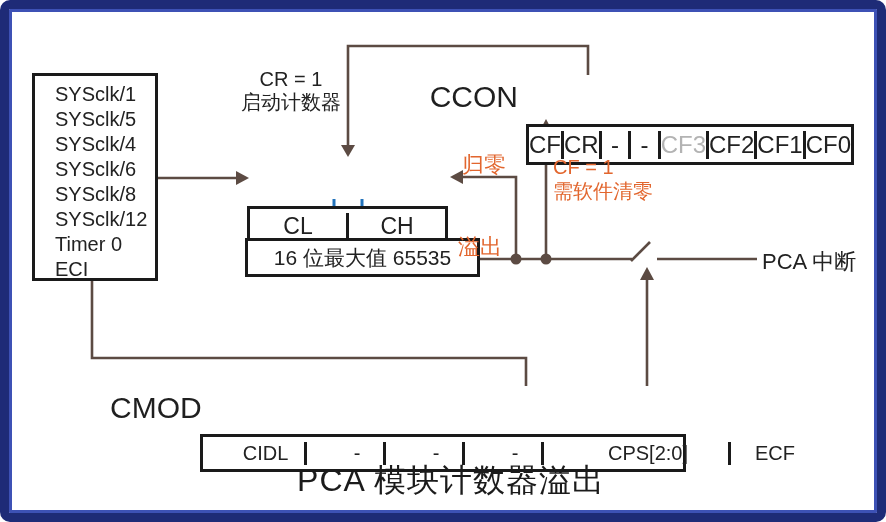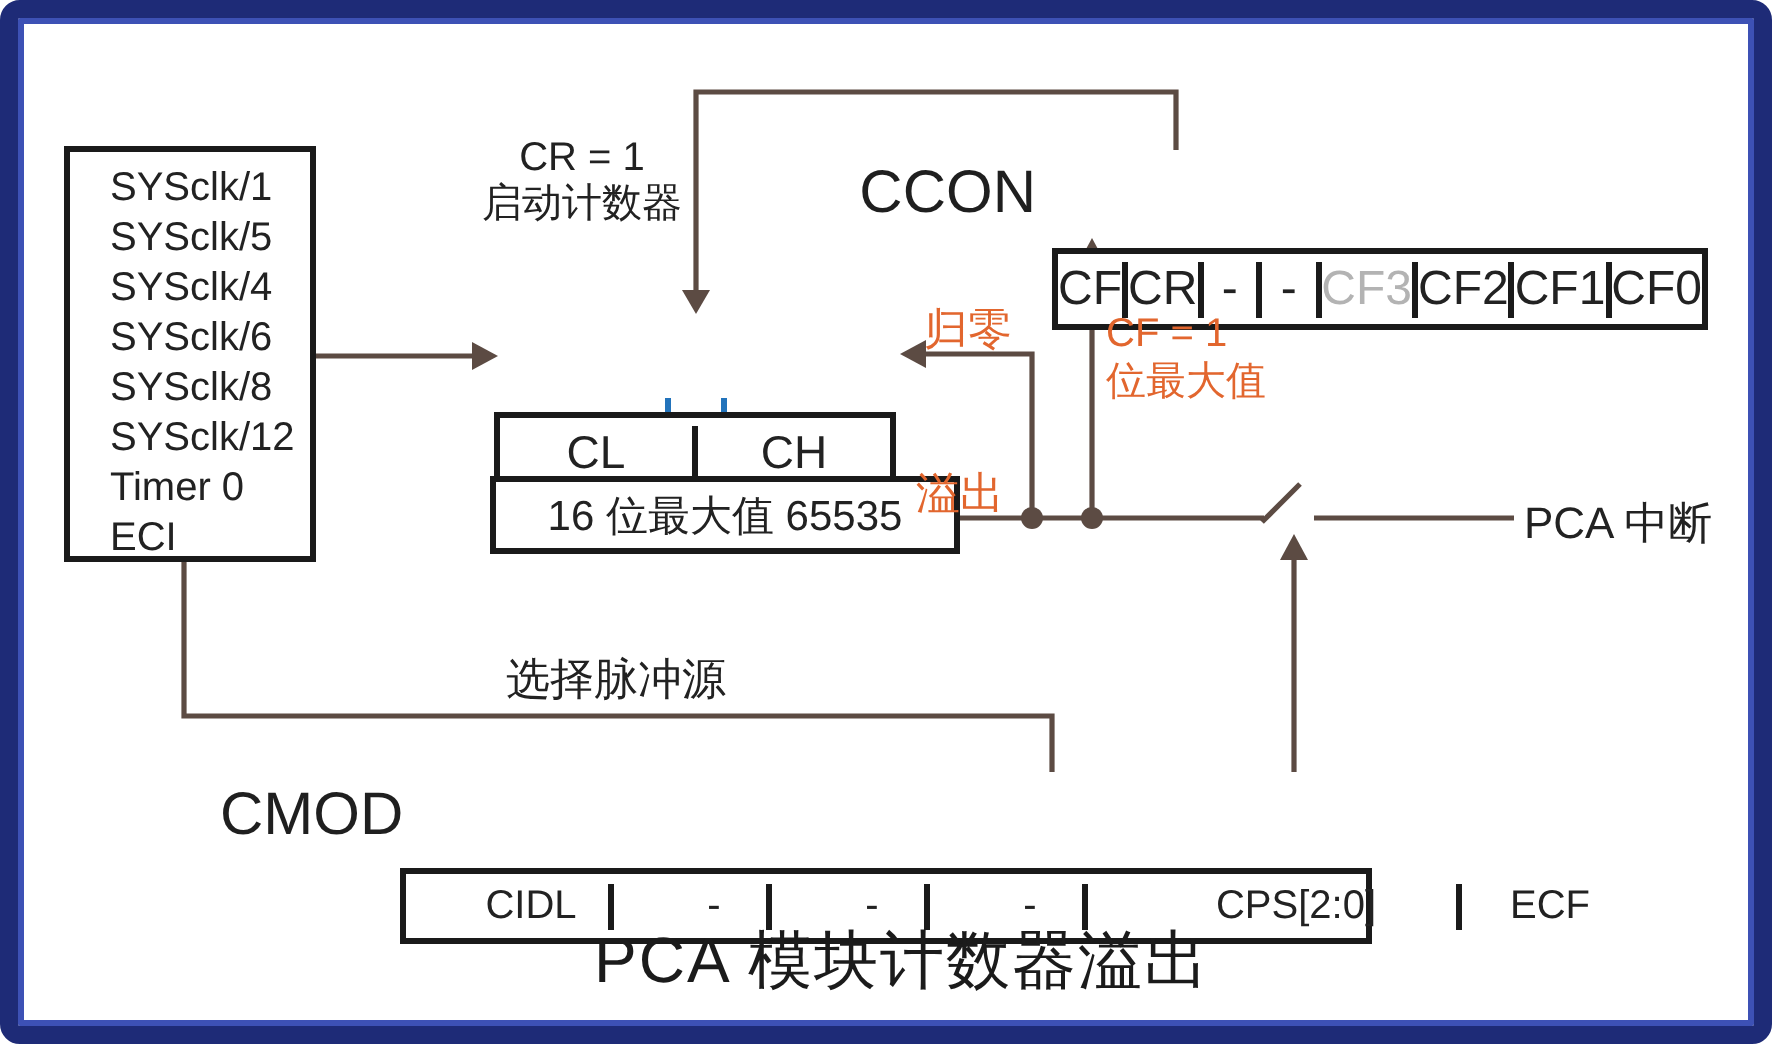--- a/index.html
+++ b/index.html
@@ -123,23 +123,22 @@
     <div>CR = 1</div>
     <div>启动计数器</div>
   </div>
 
   <div class="abs note orange" style="left:462px;top:150px;font-size:22px;">归零</div>
 
   <div class="abs note orange" style="left:458px;top:232px;font-size:22px;">溢出</div>
 
   <div class="abs note orange" style="left:553px;top:155px;font-size:20px;line-height:24px;">
     <div>CF = 1</div>
-    <div>位最大值</div>
+    <div>需软件清零</div>
   </div>
 
   <div class="abs note" style="left:762px;top:247px;font-size:22px;">PCA 中断</div>
 
-  <div class="abs note" style="left:253px;top:325px;font-size:22px;">选择脉冲源</div>
 
   <div class="title" style="left:193px;top:459px;width:516px;">PCA 模块计数器溢出</div>
 
   <div class="frame"></div>
 </div>
 
 </body></html>

